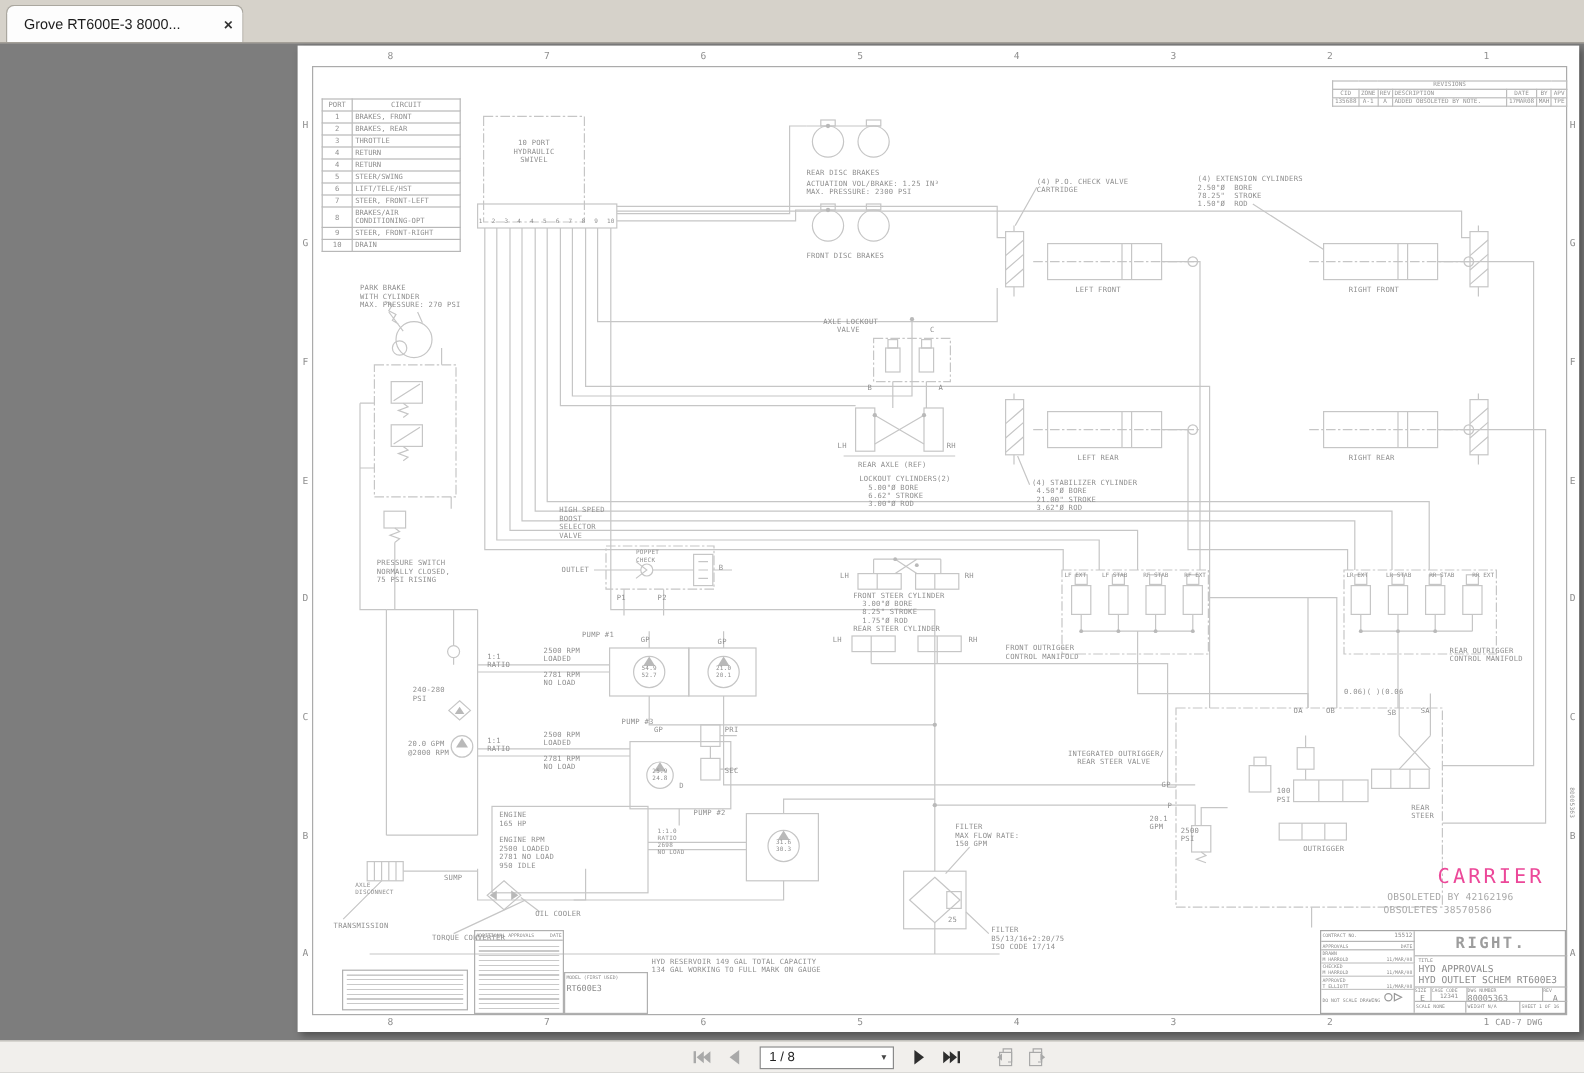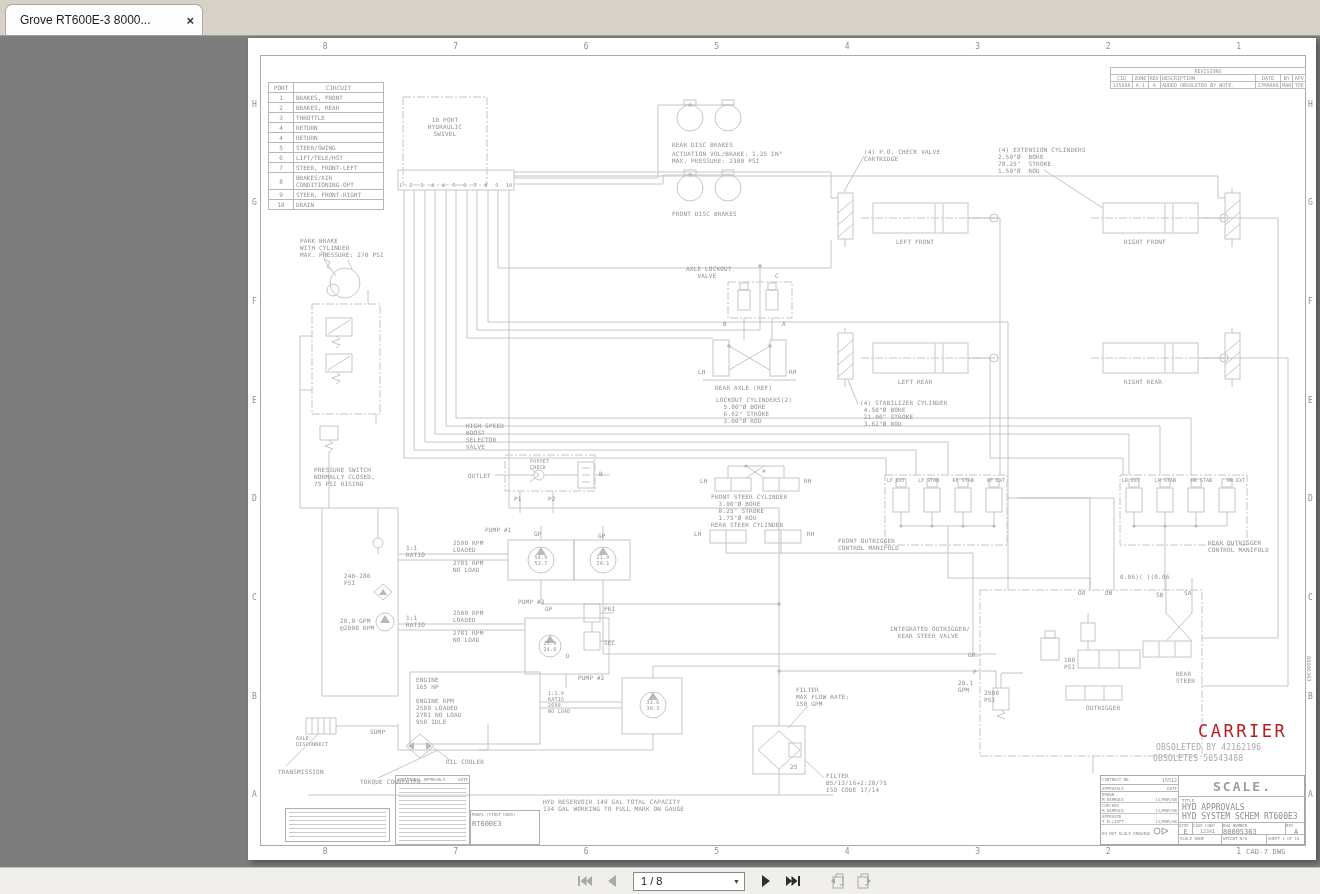--- a/index.html
+++ b/index.html
@@ -44,21 +44,21 @@
   .porttable th{text-align:center;}
   .porttable td:first-child{width:20px;text-align:center;}
   .revtable{position:absolute;left:862px;top:29px;width:196px;
     font:5px/6px "DejaVu Sans Mono",monospace;color:#949494;}
   .revtable td,.revtable th{border:1px solid #bdbdbd;padding:0 1px;font-weight:normal;text-align:center;}
   .revtable .desc{text-align:left;width:92px;}
   
   .lbl{position:absolute;white-space:pre;font:6px/7px "DejaVu Sans Mono",monospace;
     color:#8f8f8f;letter-spacing:.2px;}
   .lbl.c{transform:translateX(-50%);text-align:center;}
-  .lbl.big{font:17px/18px "DejaVu Sans Mono",monospace;letter-spacing:2.5px;color:#b91c1c;}
+  .lbl.big{font:17px/18px "DejaVu Sans Mono",monospace;letter-spacing:2.5px;color:#ec4899;}
   
   .portnums{position:absolute;left:151px;top:144px;width:113px;display:flex;
     justify-content:space-between;font:5px "DejaVu Sans Mono",monospace;color:#8f8f8f;}
   .manlabels{position:absolute;display:flex;justify-content:space-between;
     font:5px "DejaVu Sans Mono",monospace;color:#8f8f8f;}
   
   .tb{position:absolute;left:852px;top:737px;width:205px;height:70px;border:1px solid #a5a5a5;
     font-family:"DejaVu Sans Mono",monospace;color:#8c8c8c;box-sizing:border-box;}
   .tb .cell{position:absolute;border-right:1px solid #b5b5b5;border-bottom:1px solid #b5b5b5;
     box-sizing:border-box;overflow:hidden;}
@@ -583,21 +583,21 @@
 GPM</div>
       <div class="lbl" style="left: 736px; top: 651px;">2500
 PSI</div>
       <div class="lbl" style="left: 816px; top: 618px;">100
 PSI</div>
       <div class="lbl" style="left: 838px; top: 666px;">OUTRIGGER</div>
       <div class="lbl" style="left: 928px; top: 632px;">REAR
 STEER</div>
       <div class="lbl big" style="left: 950px; top: 684px;">CARRIER</div>
       <div class="lbl" style="font-size: 8px; line-height: 10px; color: rgb(169, 169, 169); left: 908px; top: 705px;">OBSOLETED BY 42162196</div>
-      <div class="lbl" style="font-size: 8px; line-height: 10px; color: rgb(169, 169, 169); left: 905px; top: 716px;">OBSOLETES 50543488</div>
+      <div class="lbl" style="font-size: 8px; line-height: 10px; color: rgb(169, 169, 169); left: 905px; top: 716px;">OBSOLETES 38570586</div>
       <div class="lbl" style="font-size: 7px; line-height: 8px; left: 998px; top: 810px;">CAD-7 DWG</div>
       <div class="lbl" style="font-size: 5px; line-height: 6px; transform: rotate(90deg); transform-origin: 0px 0px; left: 1064px; top: 618px;">80005363</div>
     </div>
 
   <div class="blockbox" style="left:37px;top:770px;width:105px;height:34px;">
     <div class="ph" style="position:absolute;left:3px;top:3px;right:3px;bottom:3px;"></div>
   </div>
   <div class="blockbox" style="left:147px;top:737px;width:75px;height:70px;">
     <div class="t3" style="padding:1px;border-bottom:1px solid #b5b5b5;display:flex;justify-content:space-between;">
       <span>ADDITIONAL APPROVALS</span>
@@ -640,26 +640,26 @@
       </div>
     <div class="cell t3" style="left:0;top:49px;width:78px;height:19px;border-bottom:none;padding:2px 1px;">
       <span>DO NOT SCALE DRAWING</span>
       <svg width="16" height="8">
         <circle cx="4" cy="4" r="3" stroke="#9a9a9a" fill="none"></circle>
         <path d="M9 1l6 3-6 3z" stroke="#9a9a9a" fill="none"></path>
       </svg>
     </div>
 
     <div class="cell" style="left:78px;top:0;width:127px;height:21px;border-right:none;display:flex;align-items:center;justify-content:center;">
-      <span class="logo">SCALE.</span>
+      <span class="logo">RIGHT.</span>
     </div>
     <div class="cell" style="left:78px;top:21px;width:127px;height:26px;border-right:none;padding:1px 3px;">
       <div class="t3">TITLE</div>
       <div class="t8">HYD APPROVALS</div>
-      <div class="t8">HYD SYSTEM SCHEM RT600E3</div>
+      <div class="t8">HYD OUTLET SCHEM RT600E3</div>
     </div>
     <div style="position:absolute;left:78px;top:47px;width:127px;height:12px;display:flex;">
       <div class="cell" style="position:static;width:14px;height:12px;">
         <div class="t3">SIZE</div>
         <div class="t7" style="text-align:center;">E</div>
       </div>
       <div class="cell" style="position:static;width:30px;height:12px;">
         <div class="t3">CAGE CODE</div>
         <div class="t5" style="text-align:center;">12341</div>
       </div>

